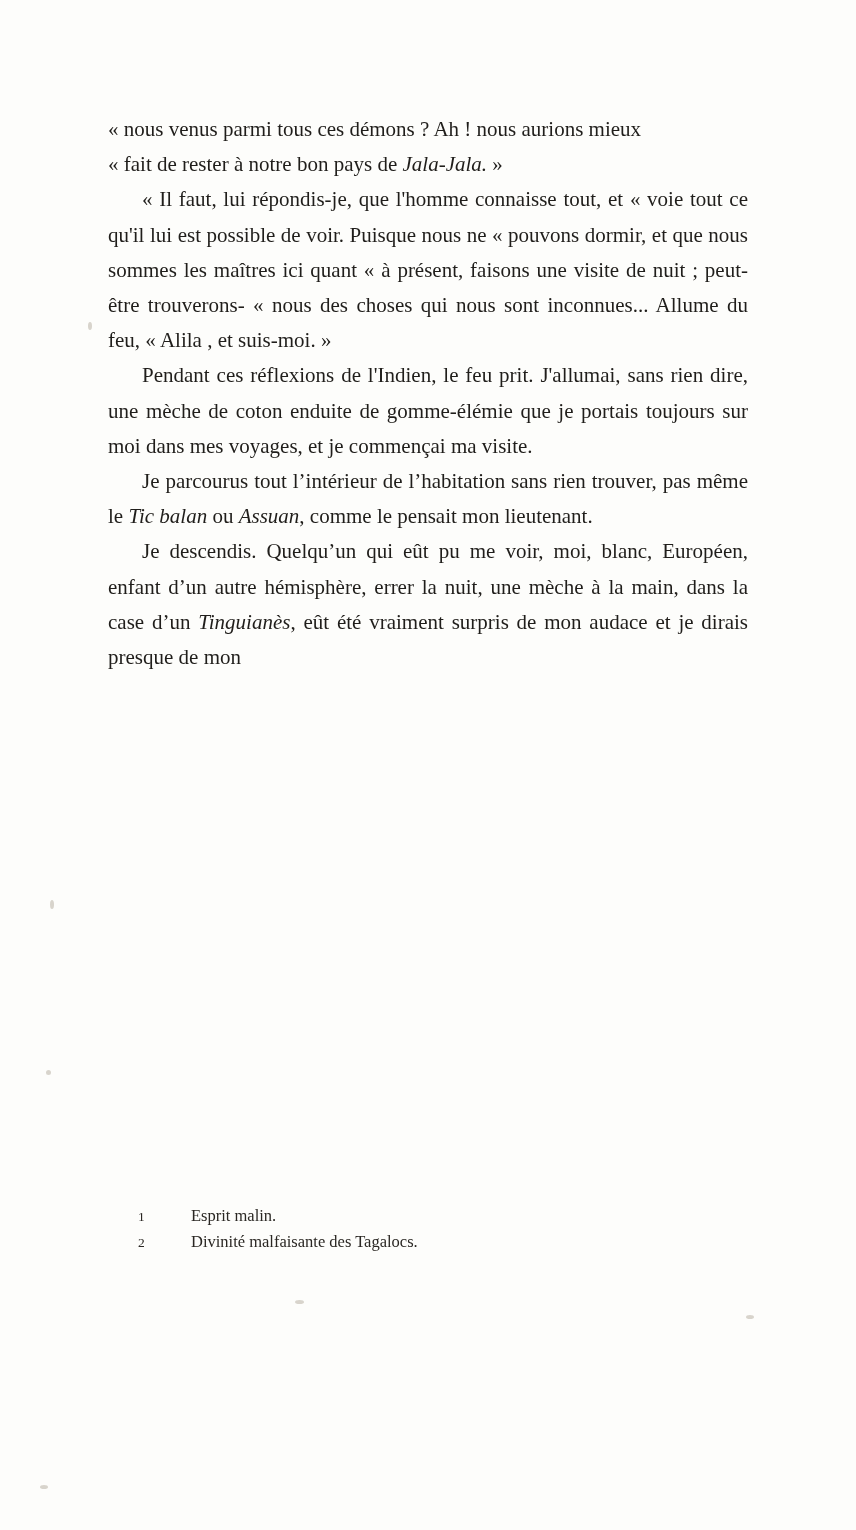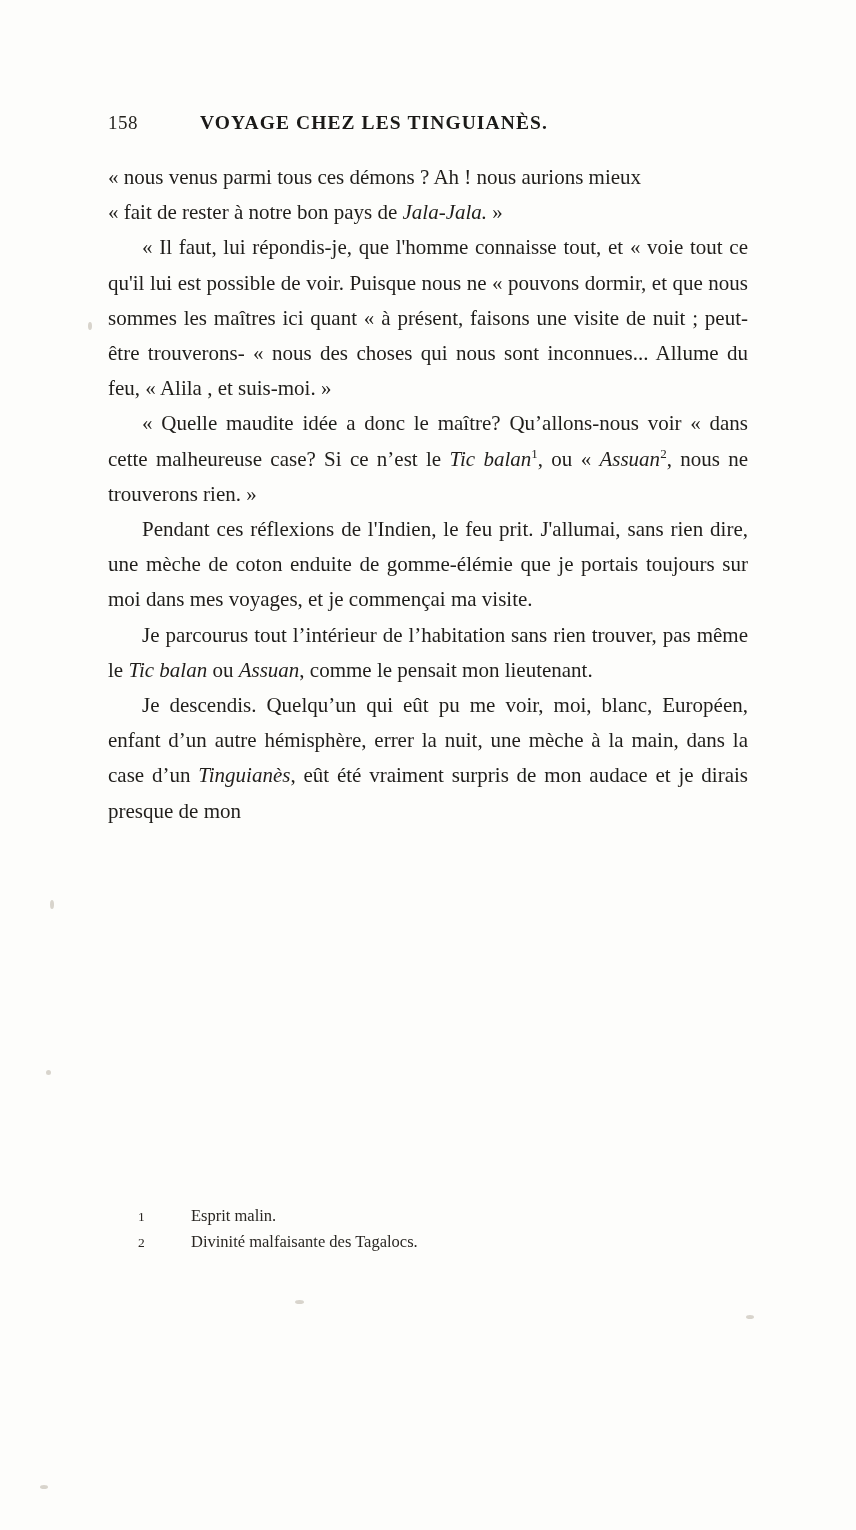--- a/index.html
+++ b/index.html
@@ -98,40 +98,33 @@
     opacity: 0.55;
   }
 </style>
 </head>
 <body>
 
 <div class="page">
 
   <div class="content">
 
-    <div class="header-row">
-      <div class="folio">158</div>
-      <div class="running-head">VOYAGE CHEZ LES TINGUIANÈS.</div>
-    </div>
 
     <div class="body-text">
 
       <p class="no-indent">
         <span>« nous venus parmi tous ces démons ? Ah ! nous aurions mieux</span>
         <br>
         <span>« fait de rester à notre bon pays de </span><span class="it">Jala-Jala.</span><span> »</span>
       </p>
 
 
       <p class="para-indent">« Il faut, lui répondis-je, que l'homme connaisse tout, et « voie tout ce qu'il lui est possible de voir. Puisque nous ne « pouvons dormir, et que nous sommes les maîtres ici quant « à présent, faisons une visite de nuit ; peut-être trouverons- « nous des choses qui nous sont inconnues... Allume du feu, « Alila , et suis-moi. »</p>
 
 
-      <p class="para-indent">
-        <span>« Quelle maudite idée a donc le maître? Qu’allons-nous voir « dans cette malheureuse case? Si ce n’est le </span><span class="it">Tic balan</span><sup>1</sup><span>, ou « </span><span class="it">Assuan</span><sup>2</sup><span>, nous ne trouverons rien. »</span>
-      </p>
 
       <p class="para-indent">Pendant ces réflexions de l'Indien, le feu prit. J'allumai, sans rien dire, une mèche de coton enduite de gomme-élémie que je portais toujours sur moi dans mes voyages, et je commençai ma visite.</p>
 
       <p class="para-indent">
         <span>Je parcourus tout l’intérieur de l’habitation sans rien trouver, pas même le </span><span class="it">Tic balan</span><span> ou </span><span class="it">Assuan</span><span>, comme le pensait mon lieutenant.</span>
       </p>
 
 
       <p class="para-indent">
         <span>Je descendis. Quelqu’un qui eût pu me voir, moi, blanc, Européen, enfant d’un autre hémisphère, errer la nuit, une mèche à la main, dans la case d’un </span><span class="it">Tinguianès</span><span>, eût été vraiment surpris de mon audace et je dirais presque de mon</span>

